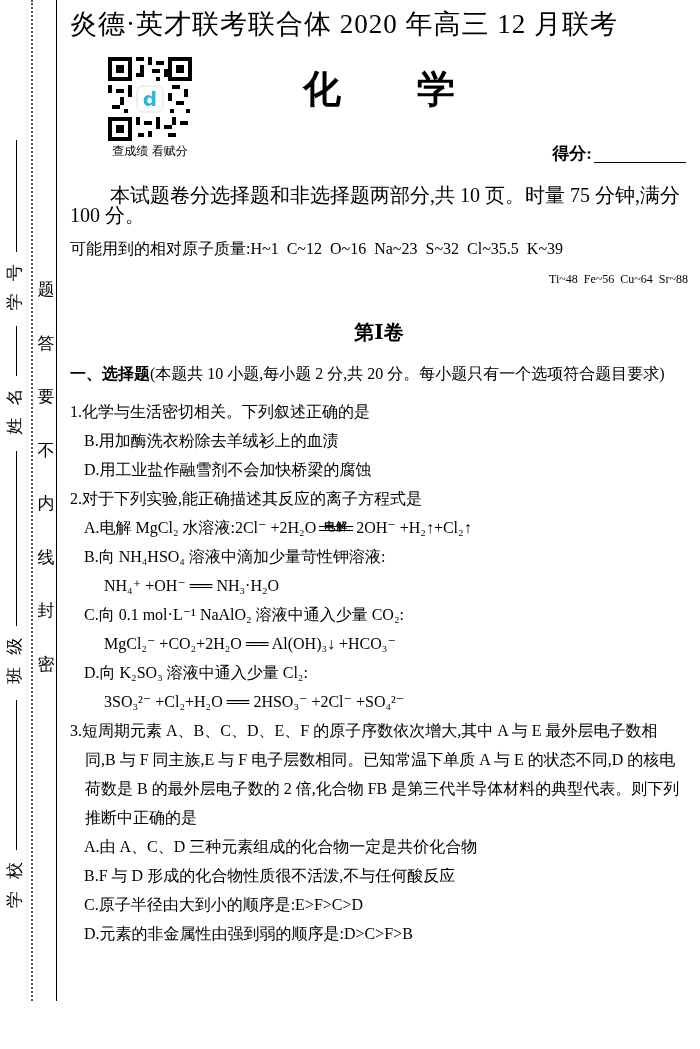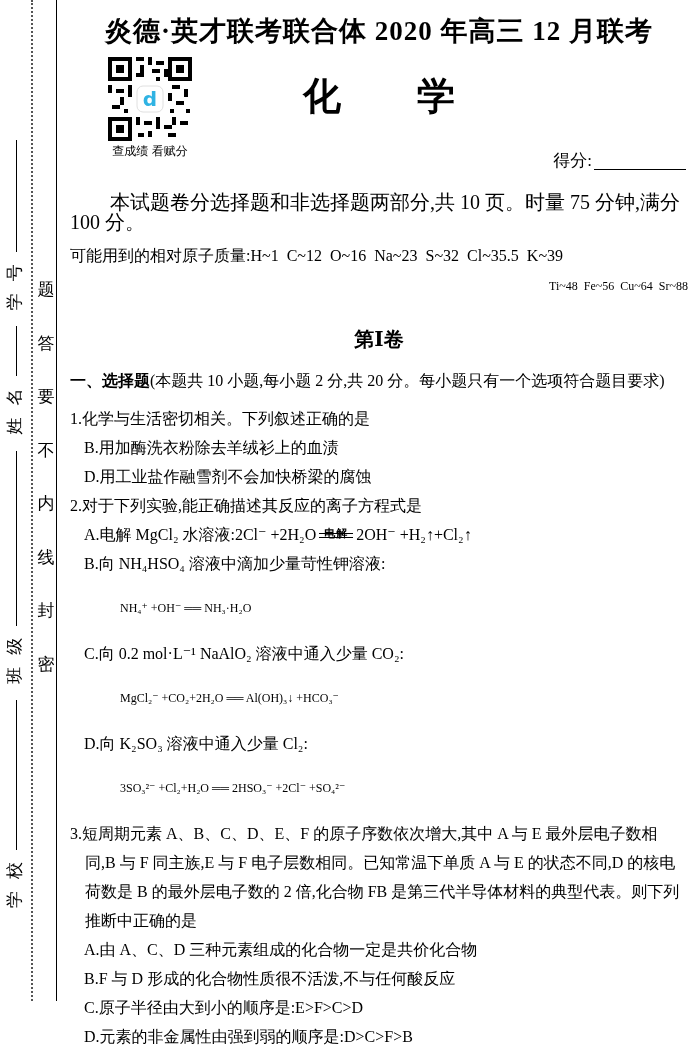--- a/index.html
+++ b/index.html
@@ -11,43 +11,43 @@
   .student-line{position:absolute;top:908px;left:3px;width:815px;height:24px;
         transform:rotate(-90deg);transform-origin:0 0;font-size:17px;letter-spacing:12px;
         white-space:nowrap;line-height:24px;}
   .blank{display:inline-block;height:0;border-top:1.5px solid #000;vertical-align:middle;}
   .b-school{width:150px}.b-class{width:175px}.b-name{width:50px}.b-id{width:112px}
   .seal-col{position:absolute;left:36px;top:281px;height:392px;width:20px;display:flex;
         flex-direction:column;justify-content:space-between;font-size:17px;line-height:1;
         text-align:center;}
   
   .content{position:absolute;left:70px;top:0;width:618px;}
-  .exam-title{margin-top:14px;text-align:center;font-size:27px;font-weight:bold;
+  .exam-title{margin-top:7px;text-align:left;font-size:27px;font-weight:normal;
         letter-spacing:1px;line-height:34px;}
   .qr-block{position:absolute;left:34px;top:57px;width:92px;text-align:center;}
   .qr{width:84px;height:84px;display:block;margin:0 auto;}
   .qr-caption{font-size:12px;margin-top:2px;white-space:nowrap;
         font-family:"Liberation Sans","DejaVu Sans",sans-serif;}
   .subject-title{margin-top:28px;text-align:center;font-size:38px;font-weight:bold;line-height:40px;}
-  .score-row{margin-top:34px;text-align:right;font-size:17px;font-weight:normal;line-height:22px;
+  .score-row{margin-top:34px;text-align:right;font-size:17px;font-weight:bold;line-height:22px;
         padding-right:2px;}
   .score-blank{display:inline-block;width:92px;height:0;border-top:1.5px solid #000;
         vertical-align:-4px;margin-left:2px;}
   .intro1{margin:20px 0 0;text-indent:2em;font-size:20px;line-height:20px;}
   .masses1{margin:14px 0 0;font-size:16px;line-height:20px;white-space:pre-wrap;}
   .masses2{margin:10px 0 9px;text-align:right;font-size:12px;line-height:20px;white-space:pre-wrap;}
   .part-title{margin:30px 0 0;text-align:center;font-size:20px;line-height:26px;font-weight:bold;}
   .section-intro{margin:18px 0 0;font-size:16px;line-height:22px;}
   .section-intro b{font-weight:bold;}
   .question{margin:0;}
   .q-first{margin-top:12px;}
   .q-stem{margin:0;font-size:16px;line-height:29px;}
   .hang{padding-left:15px;text-indent:-15px;}
   .option{margin:0;padding-left:14px;font-size:16px;line-height:29px;}
-  .sub-eq{margin:16px;padding-left:34px;font-size:12px;line-height:29px;}
+  .sub-eq{margin:0;padding-left:34px;font-size:16px;line-height:29px;}
   .cond{display:inline-block;position:relative;width:34px;margin:0 3px;vertical-align:2px;}
   .cond-line{display:block;height:3px;border-top:1.5px solid #000;border-bottom:1.5px solid #000;}
   .cond-label{position:absolute;left:50%;transform:translateX(-50%);top:-14px;font-size:11px;
         font-weight:bold;white-space:nowrap;letter-spacing:1px;}
   .footer{position:absolute;left:0;top:1048px;width:618px;text-align:right;font-size:15.5px;}
 </style>
 </head>
 <body>
 
 <div class="page">
@@ -150,21 +150,21 @@
       <p class="q-stem">1.化学与生活密切相关。下列叙述正确的是</p>
       <p class="option">B.用加酶洗衣粉除去羊绒衫上的血渍</p>
       <p class="option">D.用工业盐作融雪剂不会加快桥梁的腐蚀</p>
     </div>
 
     <div class="question">
       <p class="q-stem">2.对于下列实验,能正确描述其反应的离子方程式是</p>
       <p class="option"><span>A.电解 MgCl₂ 水溶液:</span><span>2Cl⁻ +2H₂O</span><span class="cond"><span class="cond-label">电解</span><span class="cond-line"></span></span><span>2OH⁻ +H₂↑+Cl₂↑</span></p>
       <p class="option">B.向 NH₄HSO₄ 溶液中滴加少量苛性钾溶液:</p>
       <p class="sub-eq">NH₄⁺ +OH⁻ ══ NH₃·H₂O</p>
-      <p class="option">C.向 0.2 mol·L⁻¹ NaAlO₂ 溶液中通入少量 CO₂:</p>
+      <p class="option">C.向 0.1 mol·L⁻¹ NaAlO₂ 溶液中通入少量 CO₂:</p>
       <p class="sub-eq">MgCl₂⁻ +CO₂+2H₂O ══ Al(OH)₃↓ +HCO₃⁻</p>
       <p class="option">D.向 K₂SO₃ 溶液中通入少量 Cl₂:</p>
       <p class="sub-eq">3SO₃²⁻ +Cl₂+H₂O ══ 2HSO₃⁻ +2Cl⁻ +SO₄²⁻</p>
     </div>
 
     <div class="question">
       <p class="q-stem hang">3.短周期元素 A、B、C、D、E、F 的原子序数依次增大,其中 A 与 E 最外层电子数相同,B 与 F 同主族,E 与 F 电子层数相同。已知常温下单质 A 与 E 的状态不同,D 的核电荷数是 B 的最外层电子数的 2 倍,化合物 FB 是第三代半导体材料的典型代表。则下列推断中正确的是</p>
       <p class="option">A.由 A、C、D 三种元素组成的化合物一定是共价化合物</p>
       <p class="option">B.F 与 D 形成的化合物性质很不活泼,不与任何酸反应</p>
       <p class="option">C.原子半径由大到小的顺序是:E&gt;F&gt;C&gt;D</p>

